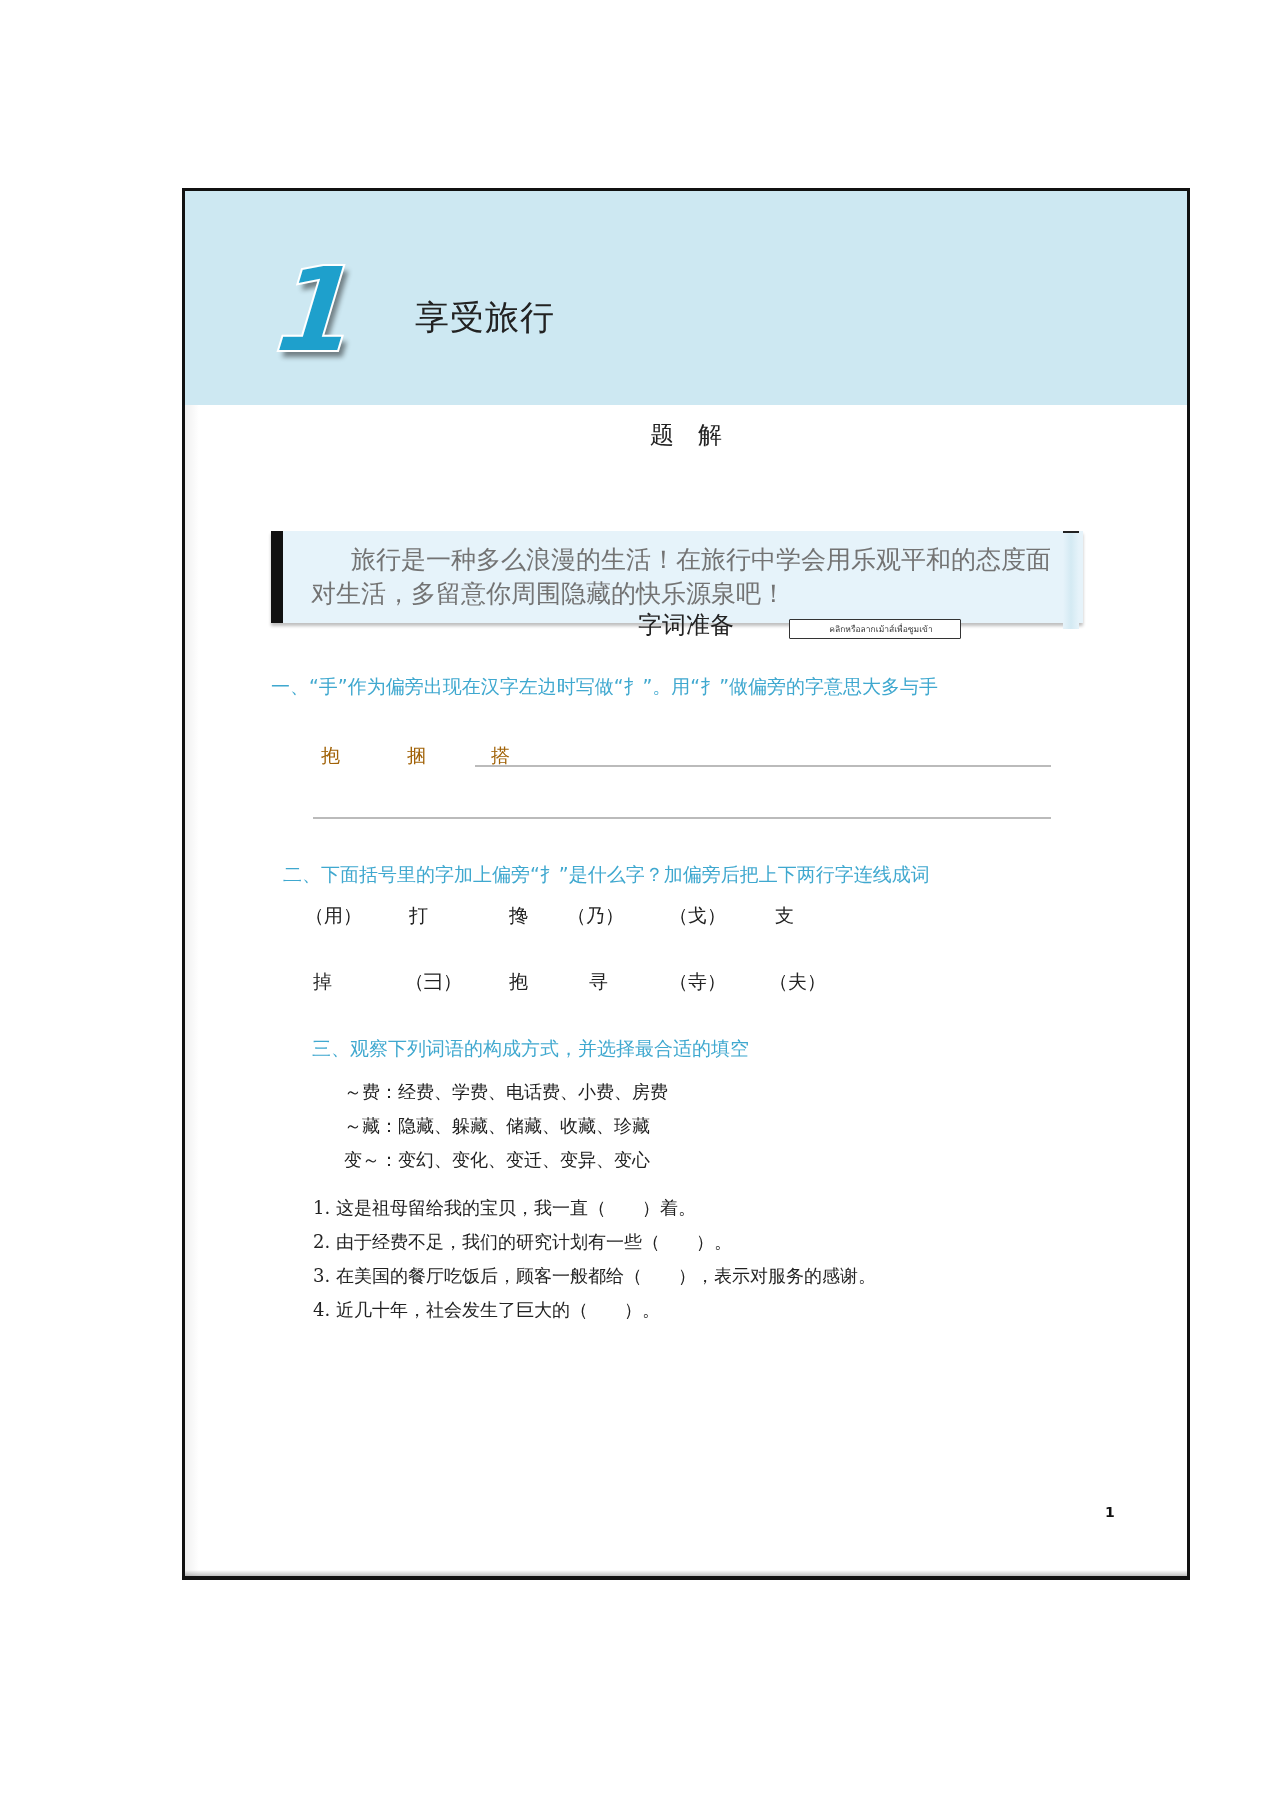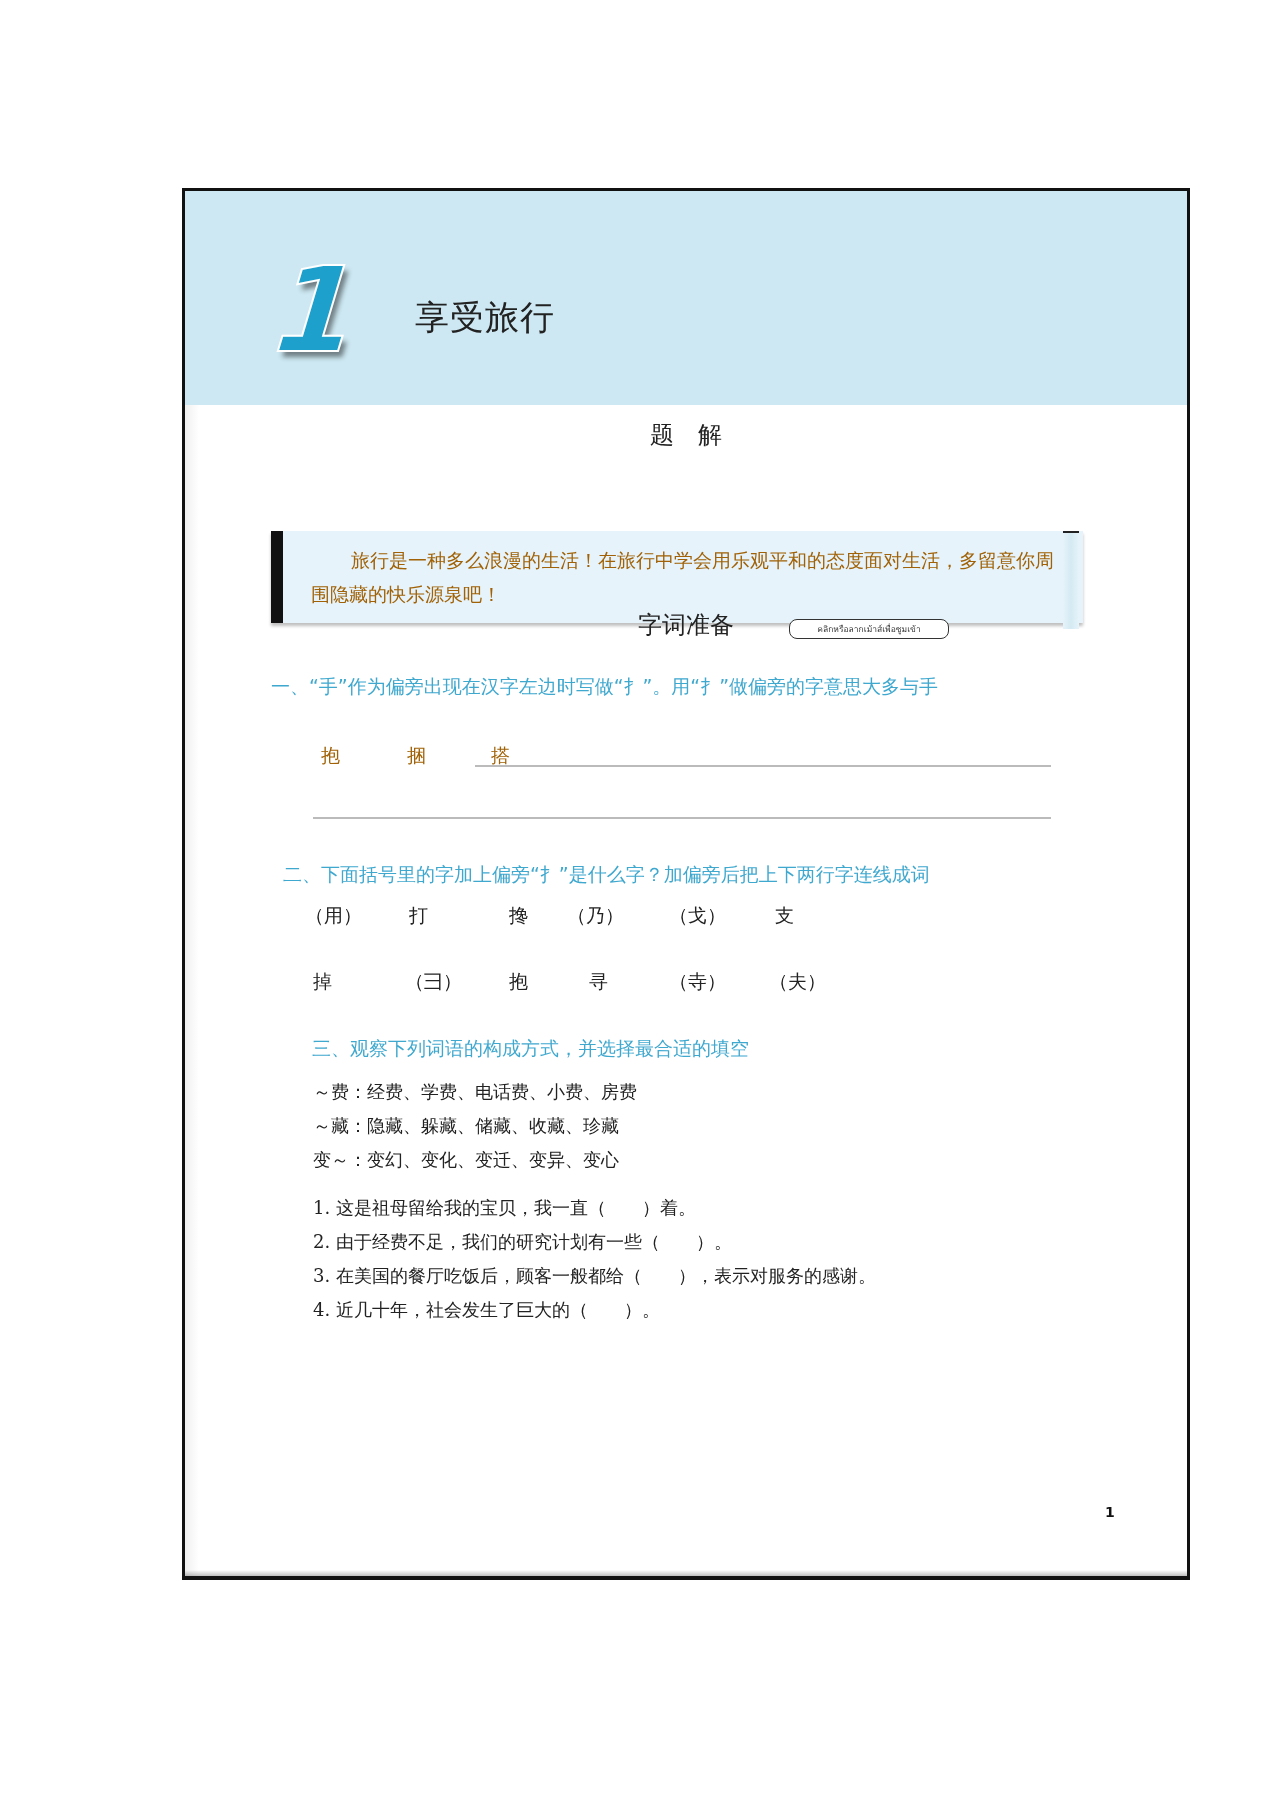--- a/index.html
+++ b/index.html
@@ -46,27 +46,27 @@
     background: #e6f3fa; border-left: 12px solid #111;
     box-shadow: 0 3px 3px rgba(0,0,0,0.25);
   }
   .intro-box-rightbar {
     position: absolute; left: 878px; top: 340px; width: 16px; height: 96px;
     background: linear-gradient(to right, #e6f3fa, #d4eaf3, #e6f3fa);
     border-top: 2px solid #222;
   }
   .intro-text {
     position: absolute; left: 28px; top: 12px; right: 20px;
-    font-size: 19px; line-height: 34px; color: #a16207; text-indent: 40px;
+    font-size: 25px; line-height: 34px; color: #737373; text-indent: 40px;
   }
   .tooltip-box {
     position: absolute; left: 604px; top: 428px; width: 158px; height: 18px;
-    border: 1.5px solid #333; border-radius: 8px; background: #fff;
+    border: 1.5px solid #333; border-radius: 1px; background: #fff;
     font-family: "DejaVu Sans", sans-serif; font-size: 8.5px; color: #333;
-    text-align: center; line-height: 18px; overflow: hidden; white-space: nowrap;
+    text-align: center; line-height: 18px; overflow: hidden; white-space: nowrap; padding-left: 12px;
   }
   .q-heading {
     position: absolute; left: 86px; font-family: "DejaVu Sans", sans-serif;
     font-size: 19px; color: #3fa8cf; line-height: 34px;
   }
   .q-heading .cont { display: block; padding-left: 44px; }
   .line-row {
     position: absolute; left: 136px; font-size: 19px; color: #a16207;
   }
   .line-row span { display: inline-block; }
@@ -129,21 +129,21 @@
   <div class="char-grid" style="top:778px;">
     <span class="cell" style="left:8px;">掉</span>
     <span class="cell" style="left:100px;">（彐）</span>
     <span class="cell" style="left:204px;">抱</span>
     <span class="cell" style="left:284px;">寻</span>
     <span class="cell" style="left:364px;">（寺）</span>
     <span class="cell" style="left:464px;">（夫）</span>
   </div>
 
   <div class="q-heading" style="top:840px; white-space:nowrap;margin-left:41px;">三、观察下列词语的构成方式，并选择最合适的填空</div>
-  <div class="word-list" style="top:884px;">
+  <div class="word-list" style="top:884px;margin-left:31px;">
     <div>～费：经费、学费、电话费、小费、房费</div>
     <div>～藏：隐藏、躲藏、储藏、收藏、珍藏</div>
     <div>变～：变幻、变化、变迁、变异、变心</div>
   </div>
   <div class="sentences" style="top:1000px;">
     <div>1. 这是祖母留给我的宝贝，我一直（　　）着。</div>
     <div>2. 由于经费不足，我们的研究计划有一些（　　）。</div>
     <div>3. 在美国的餐厅吃饭后，顾客一般都给（　　），表示对服务的感谢。</div>
     <div>4. 近几十年，社会发生了巨大的（　　）。</div>
   </div>

